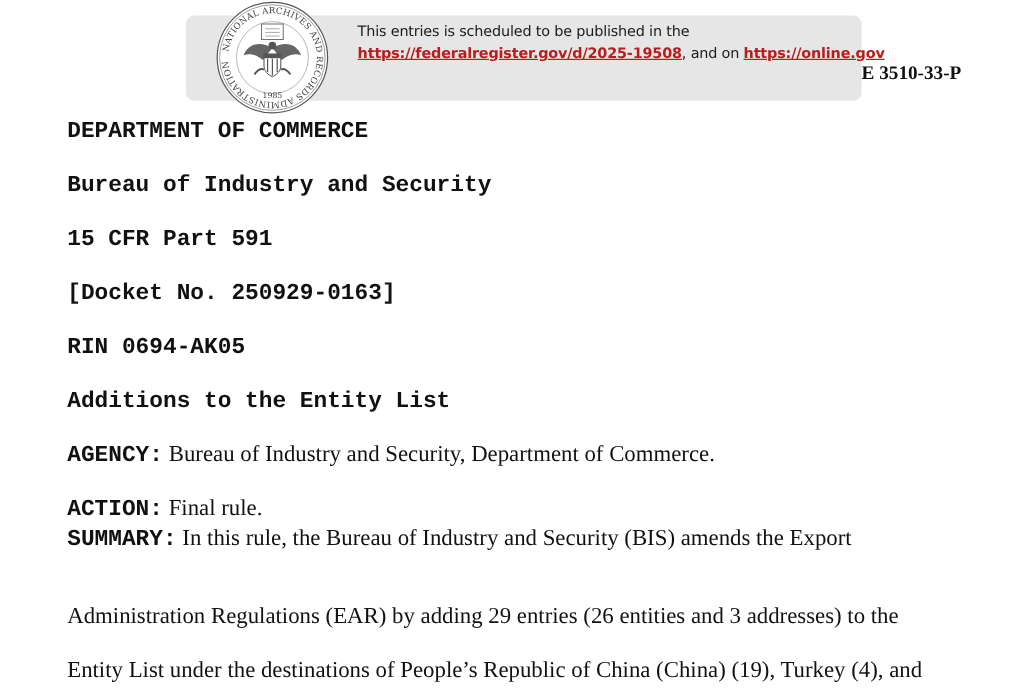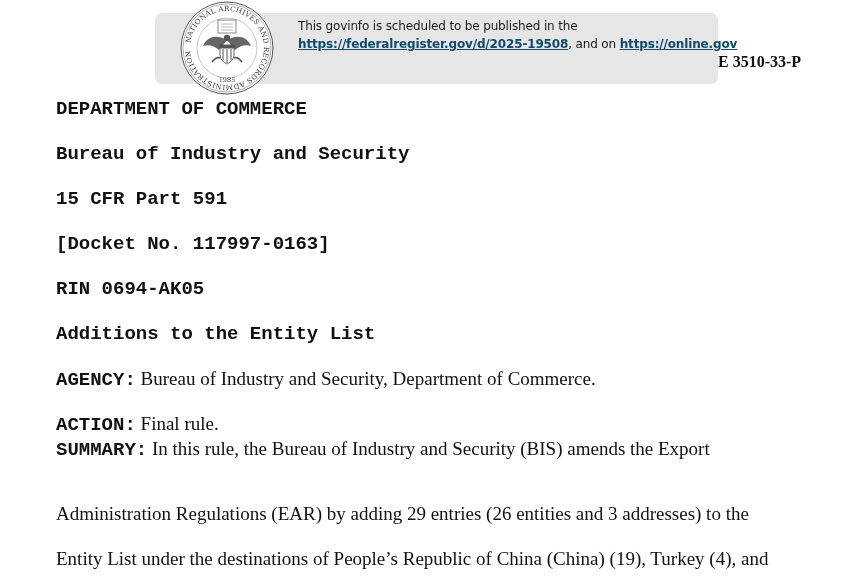--- a/index.html
+++ b/index.html
@@ -18,21 +18,21 @@
       position: absolute; left: 155px; top: 13px;
       width: 563px; height: 71px;
       background: #e6e6e6; border-radius: 7px;
     }
     .banner-text {
       position: absolute; left: 298px; top: 18px;
       font-family: "DejaVu Sans", "Liberation Sans", sans-serif;
       font-size: 12px; line-height: 17.5px; color: #1a1a1a;
       white-space: nowrap; letter-spacing: -0.15px;
     }
-    .banner-text a { color: #0c4a6e; font-weight: bold; text-decoration: underline; }
+    .banner-text a { color: #b91c1c; font-weight: bold; text-decoration: underline; }
     .seal {
       position: absolute; left: 179px; top: 0px; width: 96px; height: 96px;
     }
     .doc {
       position: absolute; left: 56px; top: 0; width: 780px;
       font-size: 19px;
     }
     .line { position: absolute; left: 0; white-space: nowrap; }
     .b { font-weight: bold; font-family: Liberation Mono, monospace; }
   </style>
@@ -69,29 +69,29 @@
   <line x1="44" y1="49" x2="44" y2="60" stroke="#555" stroke-width="1"></line>
   <line x1="48" y1="49" x2="48" y2="63" stroke="#555" stroke-width="1"></line>
   <line x1="52" y1="49" x2="52" y2="60" stroke="#555" stroke-width="1"></line>
 
   <path d="M33 62 C36 58 39 57 41 58" stroke="#555" stroke-width="1.6" fill="none"></path>
   <path d="M63 62 C60 58 57 57 55 58" stroke="#555" stroke-width="1.6" fill="none"></path>
   <text x="48" y="82" font-family="DejaVu Serif, serif" font-size="6.5" fill="#444" text-anchor="middle">1985</text>
 </svg>
 
 <div class="banner-text">
-  <div>This govinfo is scheduled to be published in the</div>
+  <div>This entries is scheduled to be published in the</div>
   <div><a>https://federalregister.gov/d/2025-19508</a><span>, and on </span><a>https://online.gov</a></div>
 </div>
 
 <div class="doc">
   <div class="line b" style="top:98px">DEPARTMENT OF COMMERCE</div>
   <div class="line b" style="top:143px">Bureau of Industry and Security</div>
   <div class="line b" style="top:188px">15 CFR Part 591</div>
-  <div class="line b" style="top:233px">[Docket No. 117997-0163]</div>
+  <div class="line b" style="top:233px">[Docket No. 250929-0163]</div>
   <div class="line b" style="top:278px">RIN 0694-AK05</div>
   <div class="line b" style="top:323px">Additions to the Entity List</div>
   <div class="line" style="top:368px"><span class="b">AGENCY:</span><span> Bureau of Industry and Security, Department of Commerce.</span></div>
   <div class="line" style="top:413px"><span class="b">ACTION:</span><span> Final rule.</span></div>
   <div class="line" style="top:438px"><span class="b">SUMMARY:</span><span> In this rule, the Bureau of Industry and Security (BIS) amends the Export</span></div>
   <div class="line" style="top:503px">Administration Regulations (EAR) by adding 29 entries (26 entities and 3 addresses) to the</div>
   <div class="line" style="top:548px">Entity List under the destinations of People’s Republic of China (China) (19), Turkey (4), and</div>
 </div>
 
 </body></html>

